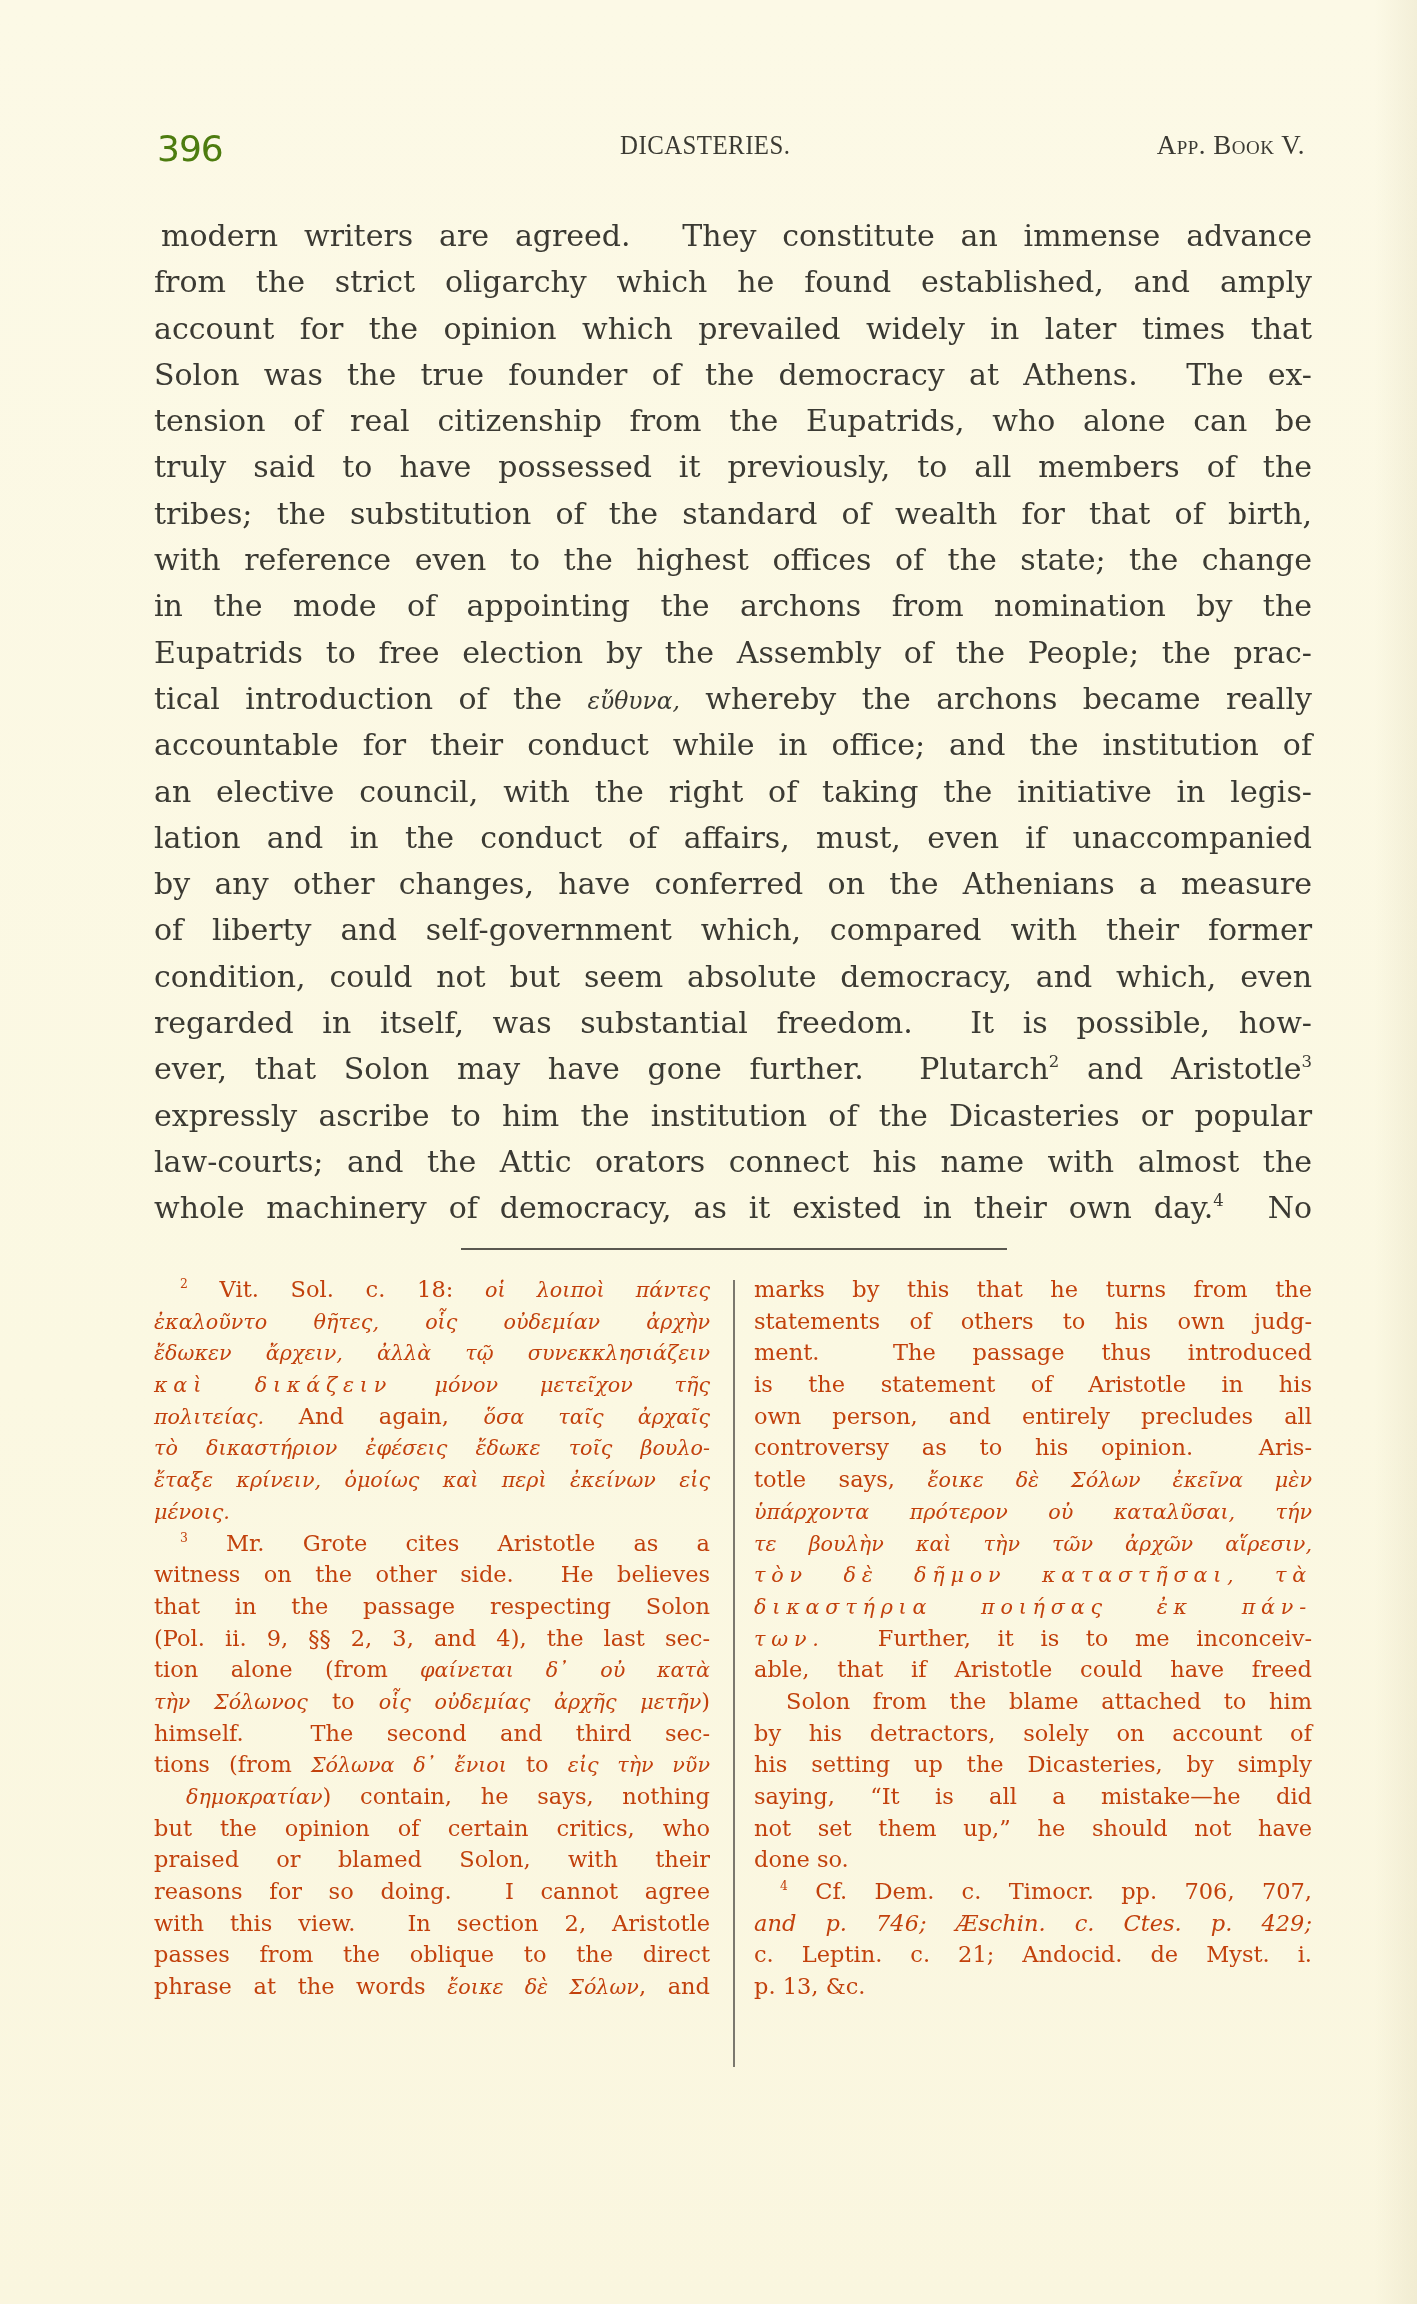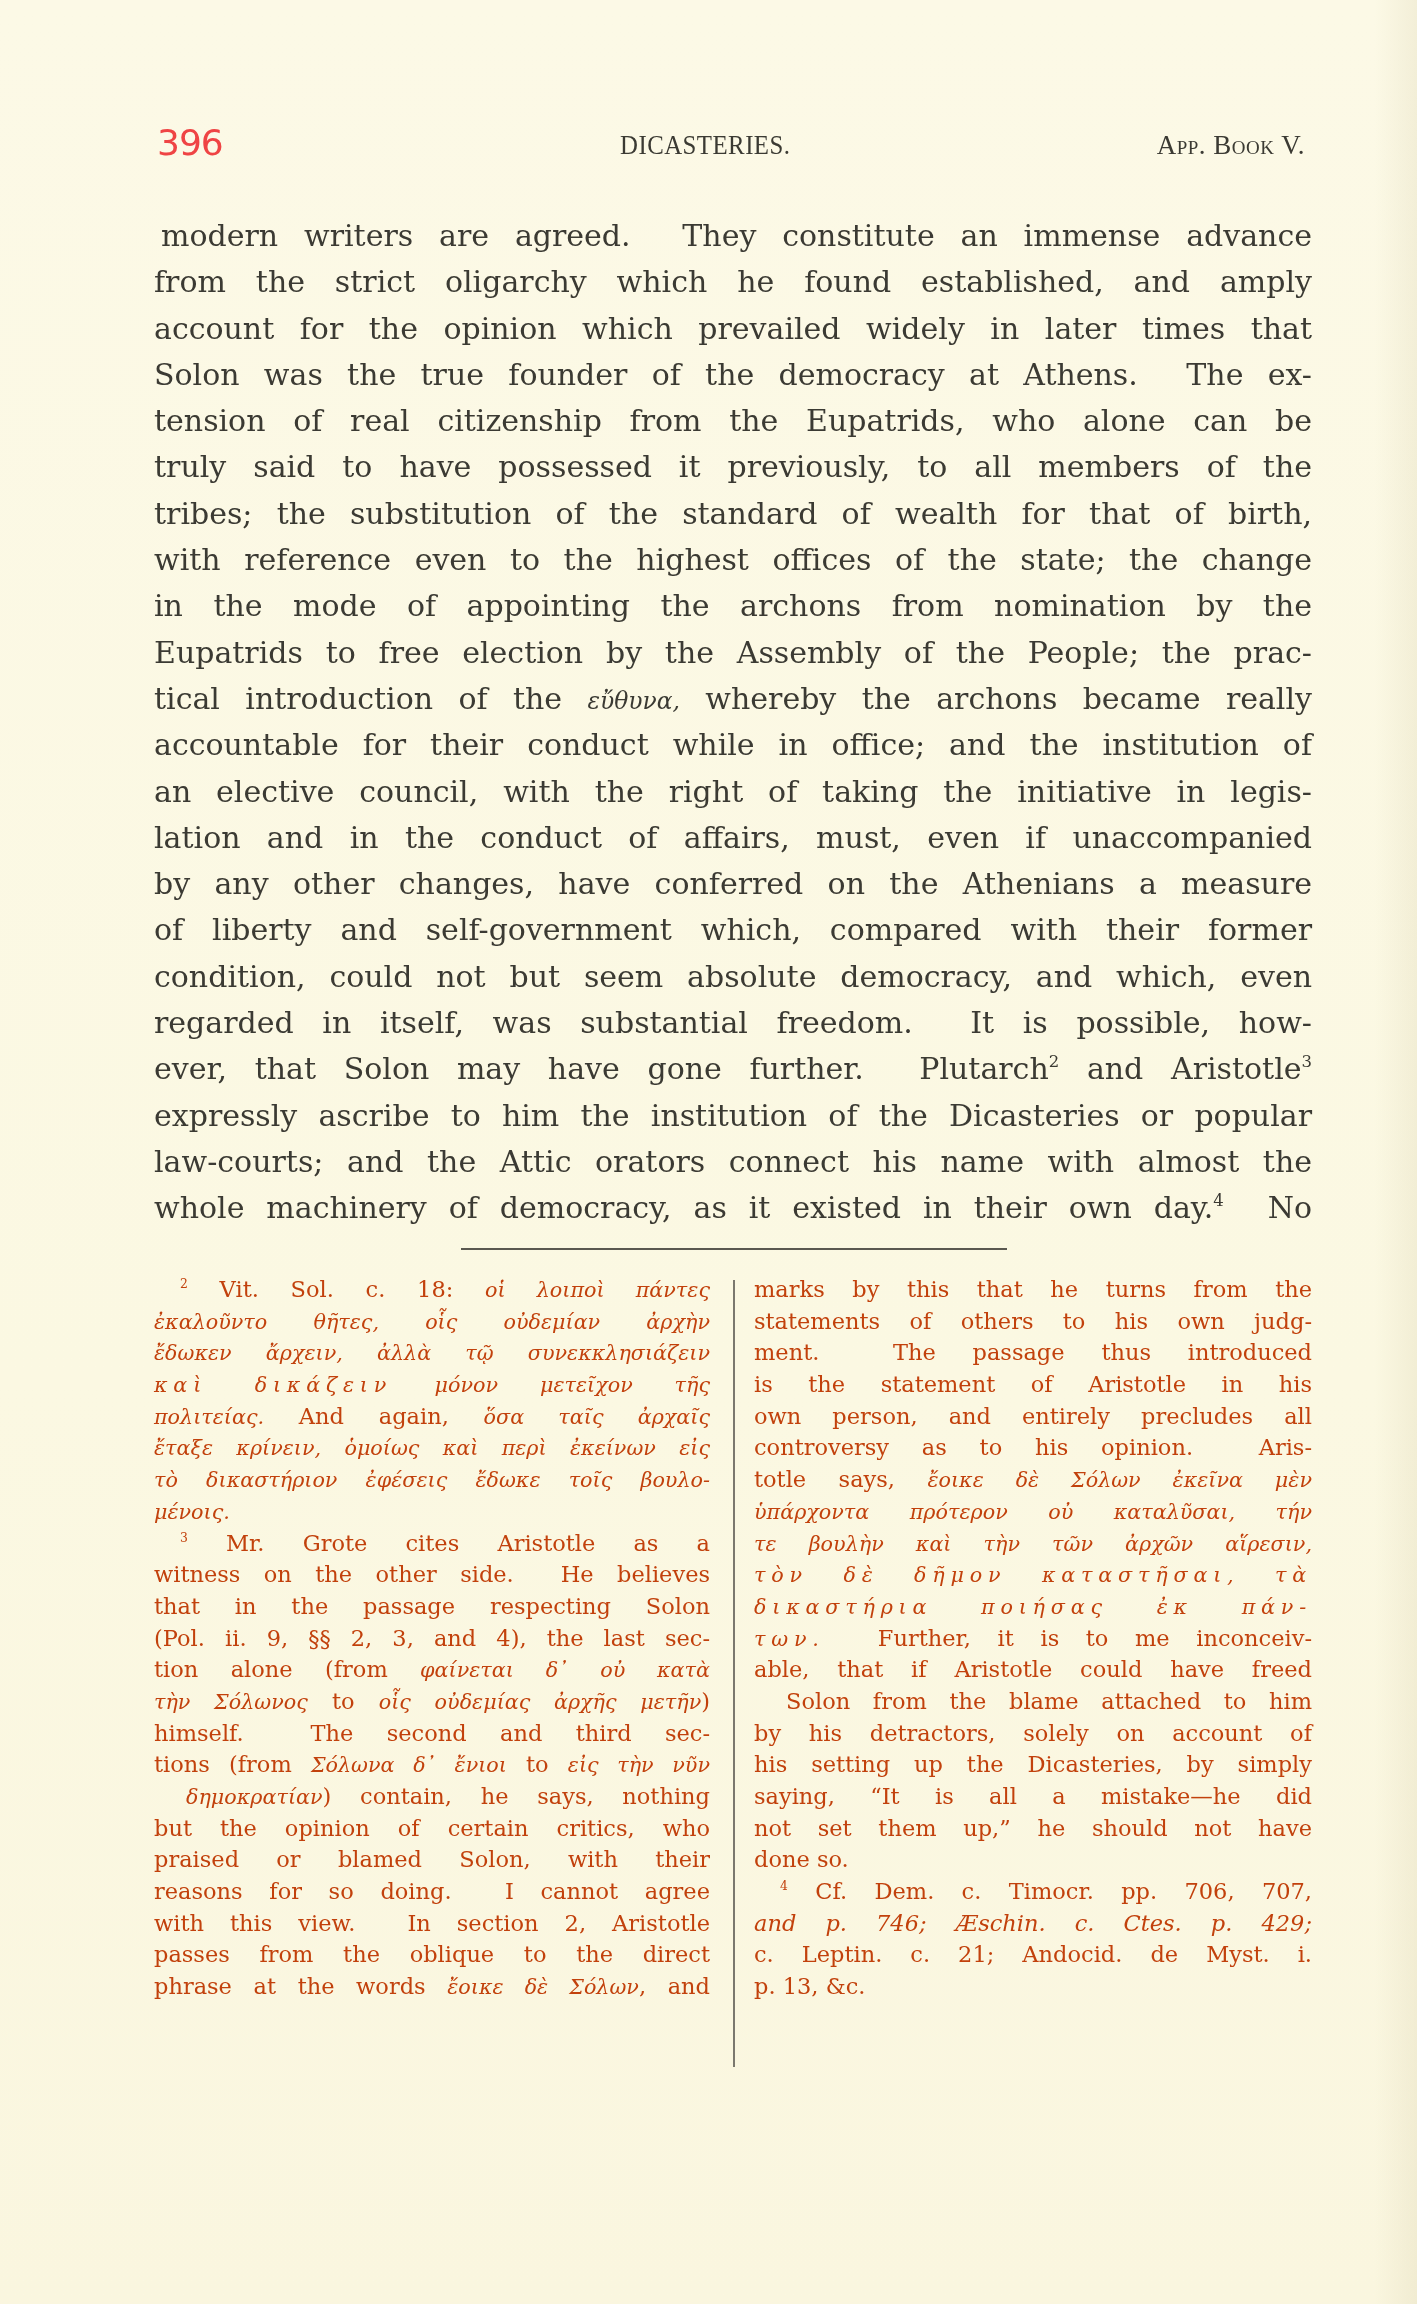--- a/index.html
+++ b/index.html
@@ -25,25 +25,25 @@
   .running-head {
     position: absolute;
     top: 120px;
     left: 157px;
     width: 1160px;
     height: 50px;
   }
   .page-number {
     position: absolute;
     left: 0;
-    top: 2px;
+    top: 8px;
     font-family: "DejaVu Sans", sans-serif;
     font-size: 36px;
     letter-spacing: -1px;
-    color: #ef4444;
+    color: #4d7c0f;
   }
   .running-title {
     position: absolute;
     left: 463px;
     top: 10px;
     font-family: "Liberation Serif", serif;
     font-size: 27px;
     transform: scaleX(0.92);
     transform-origin: left;
     letter-spacing: 0.5px;
@@ -180,22 +180,22 @@
 
 <div class="footnote-rule"></div>
 <div class="col-divider"></div>
 
 <div class="footnotes-col footnotes-left" id="fn-left">
     <span class="fn-line indent"><sup class="fn" style="white-space: pre;">2</sup><span style="white-space: pre;"> Vit. Sol. c. 18: </span><span class="greek" style="white-space: pre;">οἱ λοιποὶ πάντες</span></span>
     <span class="fn-line"><span class="greek" style="white-space: pre;">ἐκαλοῦντο θῆτες, οἷς οὐδεμίαν ἀρχὴν</span></span>
     <span class="fn-line"><span class="greek" style="white-space: pre;">ἔδωκεν ἄρχειν, ἀλλὰ τῷ συνεκκλησιάζειν</span></span>
     <span class="fn-line"><span class="greek spaced" style="white-space: pre;">καὶ δικάζειν</span><span style="white-space: pre;"> </span><span class="greek" style="white-space: pre;">μόνον μετεῖχον τῆς</span></span>
     <span class="fn-line"><span class="greek" style="white-space: pre;">πολιτείας.</span><span style="white-space: pre;"> And again, </span><span class="greek" style="white-space: pre;">ὅσα ταῖς ἀρχαῖς</span></span>
+    <span class="fn-line"><span class="greek" style="white-space: pre;">τὸ δικαστήριον ἐφέσεις ἔδωκε τοῖς βουλο-</span></span>
     <span class="fn-line"><span class="greek" style="white-space: pre;">ἔταξε κρίνειν, ὁμοίως καὶ περὶ ἐκείνων εἰς</span></span>
-    <span class="fn-line"><span class="greek" style="white-space: pre;">τὸ δικαστήριον ἐφέσεις ἔδωκε τοῖς βουλο-</span></span>
     <span class="fn-line last-line"><span class="greek" style="white-space: pre;">μένοις.</span></span>
     <span class="fn-line indent"><sup class="fn" style="white-space: pre;">3</sup><span style="white-space: pre;"> Mr. Grote cites Aristotle as a</span></span>
     <span class="fn-line"><span style="white-space: pre;">witness on the other side.  He believes</span></span>
     <span class="fn-line"><span style="white-space: pre;">that in the passage respecting Solon</span></span>
     <span class="fn-line"><span style="white-space: pre;">(Pol. ii. 9, §§ 2, 3, and 4), the last sec-</span></span>
     <span class="fn-line"><span style="white-space: pre;">tion alone (from </span><span class="greek" style="white-space: pre;">φαίνεται δ᾽ οὐ κατὰ</span></span>
     <span class="fn-line"><span class="greek" style="white-space: pre;">τὴν Σόλωνος</span><span style="white-space: pre;"> to </span><span class="greek" style="white-space: pre;">οἷς οὐδεμίας ἀρχῆς μετῆν</span><span style="white-space: pre;">)</span></span>
     <span class="fn-line"><span style="white-space: pre;">himself.  The second and third sec-</span></span>
     <span class="fn-line"><span style="white-space: pre;">tions (from </span><span class="greek" style="white-space: pre;">Σόλωνα δ᾽ ἔνιοι</span><span style="white-space: pre;"> to </span><span class="greek" style="white-space: pre;">εἰς τὴν νῦν</span></span>
     <span class="fn-line"><span class="greek" style="white-space: pre; margin-left: 32px;">δημοκρατίαν</span><span style="white-space: pre;">) contain, he says, nothing</span></span>

